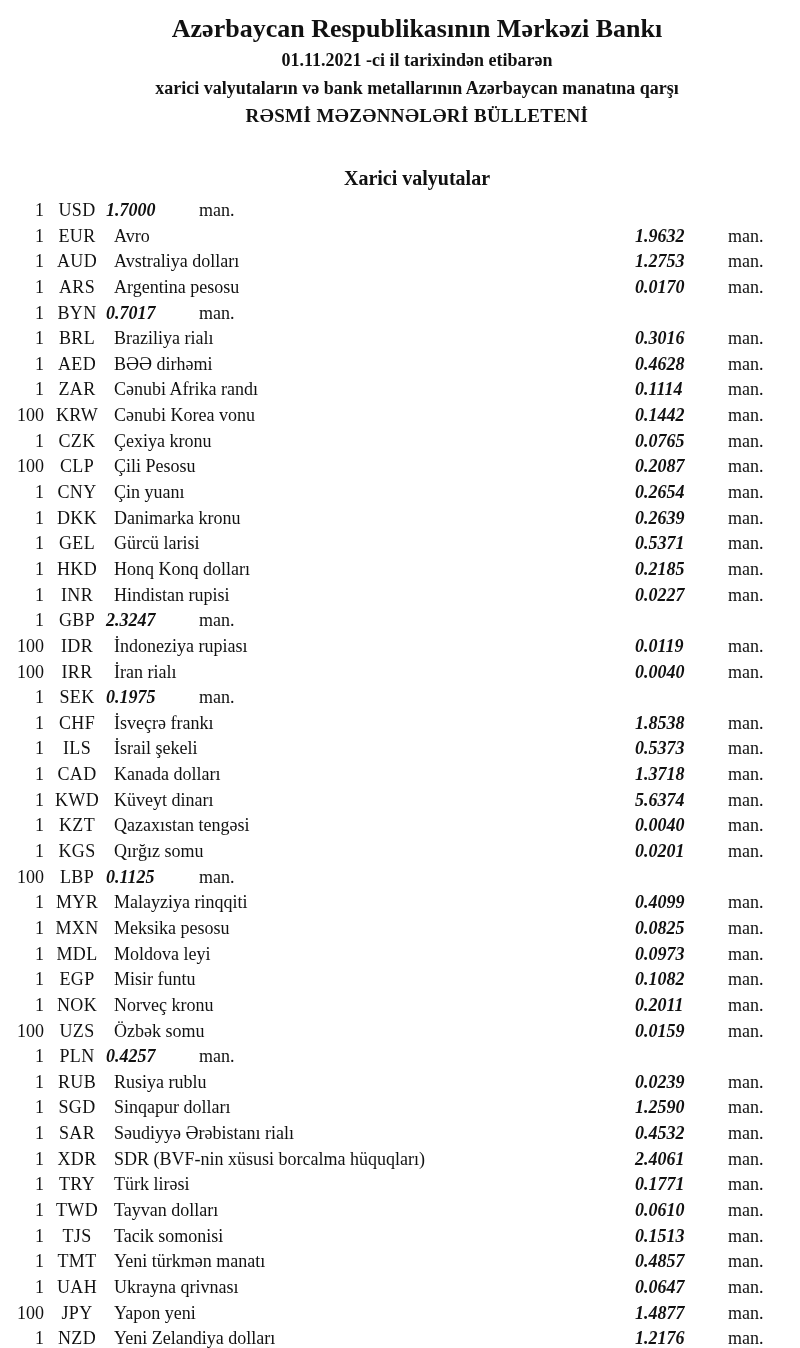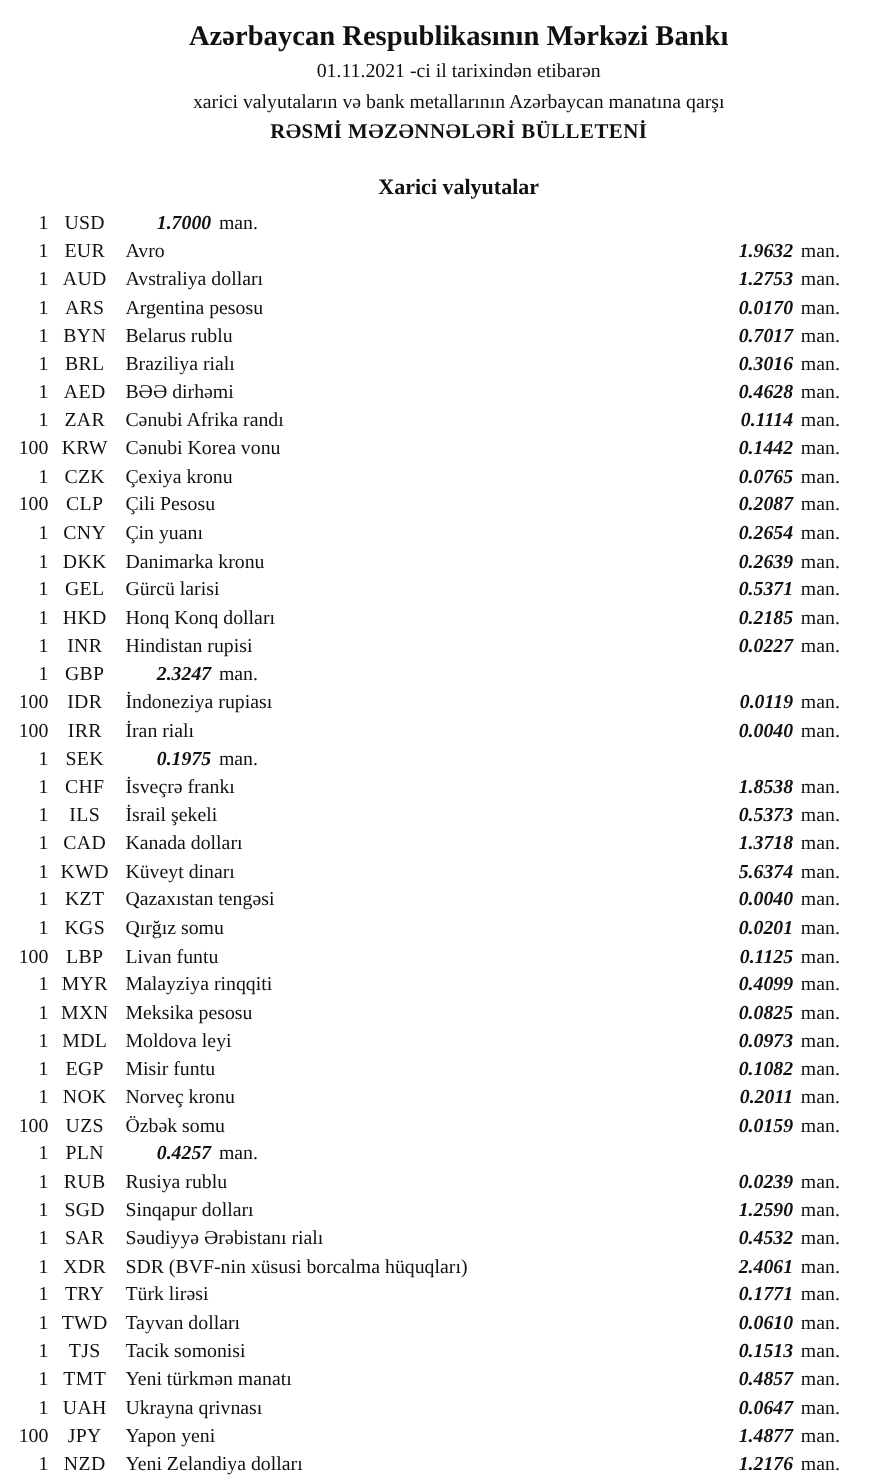--- a/index.html
+++ b/index.html
@@ -6,44 +6,43 @@
   html, body {
     width: 800px;
     background: #ffffff;
     font-family: "Liberation Serif", "DejaVu Serif", serif;
     color: #111111;
   }
   body { height: 1348px; overflow: hidden; }
 
   .header {
     text-align: center;
-    padding-top: 0;
+    padding-top: 12px;
     padding-left: 34px; 
-    margin-top: 16px;
   }
   .bank-name {
     font-size: 26px;
     font-weight: bold;
     line-height: 34px;
   }
   .header-line {
     font-size: 18px;
-    font-weight: normal;
+    font-weight: bold;
     line-height: 28px;
   }
   .bulletin-line {
     font-size: 19px;
     font-weight: bold;
     line-height: 28px;
     letter-spacing: 0.4px;
   }
   .section-title {
     text-align: center;
     padding-left: 34px;
-    margin-top: 24px;
+    margin-top: 36px;
     font-size: 20px;
     font-weight: bold;
     line-height: 24px;
   }
 
   .rates-table {
     margin-top: 8px;
     padding-left: 4px;
     padding-right: 14px;
   }
@@ -68,21 +67,21 @@
     letter-spacing: 0.3px;
   }
   .col-name {
     flex: 1 1 auto;
     margin-left: 8px;
     overflow: hidden;
   }
   .col-rate {
     width: 86px;
     flex: 0 0 86px;
-    text-align: right;
+    text-align: left;
     font-weight: bold;
     font-style: italic;
   }
   .col-unit {
     width: 58px;
     flex: 0 0 58px;
     margin-left: 7px;
     text-align: left;
   }
 </style>
@@ -126,21 +125,20 @@
     <span class="col-nominal">1</span>
     <span class="col-code">ARS</span>
     <span class="col-name">Argentina pesosu</span>
     <span class="col-rate">0.0170</span>
     <span class="col-unit">man.</span>
   </div>
 
   <div class="rate-row">
     <span class="col-nominal">1</span>
     <span class="col-code">BYN</span>
-    <span class="col-name">Belarus rublu</span>
     <span class="col-rate">0.7017</span>
     <span class="col-unit">man.</span>
   </div>
 
   <div class="rate-row">
     <span class="col-nominal">1</span>
     <span class="col-code">BRL</span>
     <span class="col-name">Braziliya rialı</span>
     <span class="col-rate">0.3016</span>
     <span class="col-unit">man.</span>
@@ -300,21 +298,20 @@
     <span class="col-nominal">1</span>
     <span class="col-code">KGS</span>
     <span class="col-name">Qırğız somu</span>
     <span class="col-rate">0.0201</span>
     <span class="col-unit">man.</span>
   </div>
 
   <div class="rate-row">
     <span class="col-nominal">100</span>
     <span class="col-code">LBP</span>
-    <span class="col-name">Livan funtu</span>
     <span class="col-rate">0.1125</span>
     <span class="col-unit">man.</span>
   </div>
 
   <div class="rate-row">
     <span class="col-nominal">1</span>
     <span class="col-code">MYR</span>
     <span class="col-name">Malayziya rinqqiti</span>
     <span class="col-rate">0.4099</span>
     <span class="col-unit">man.</span>

